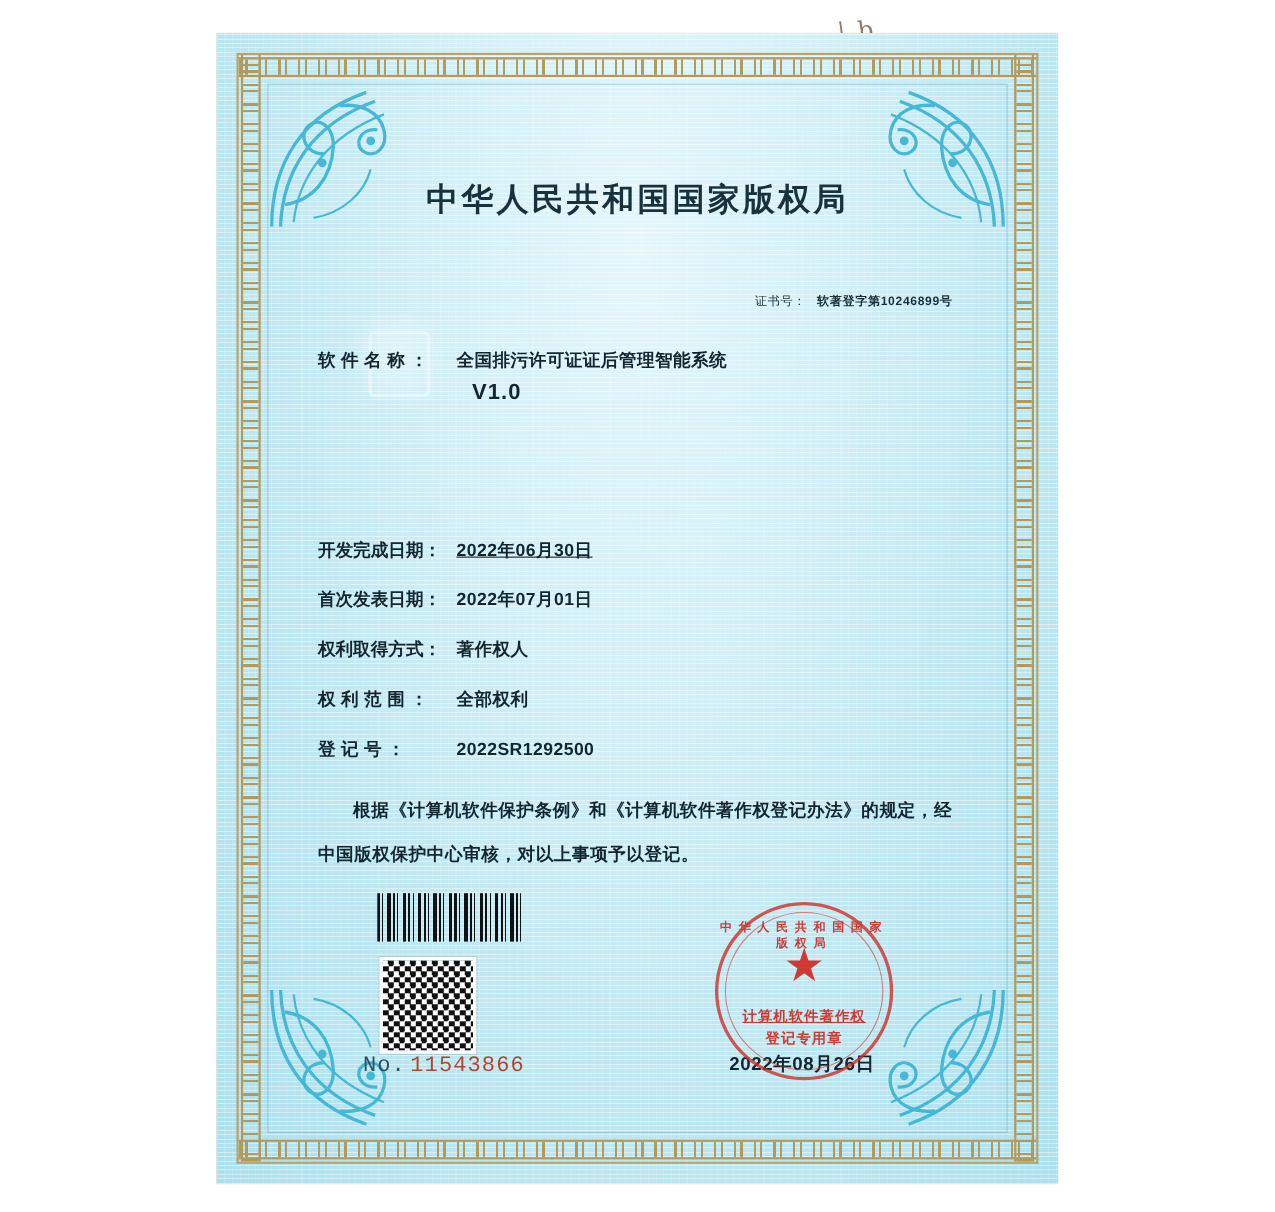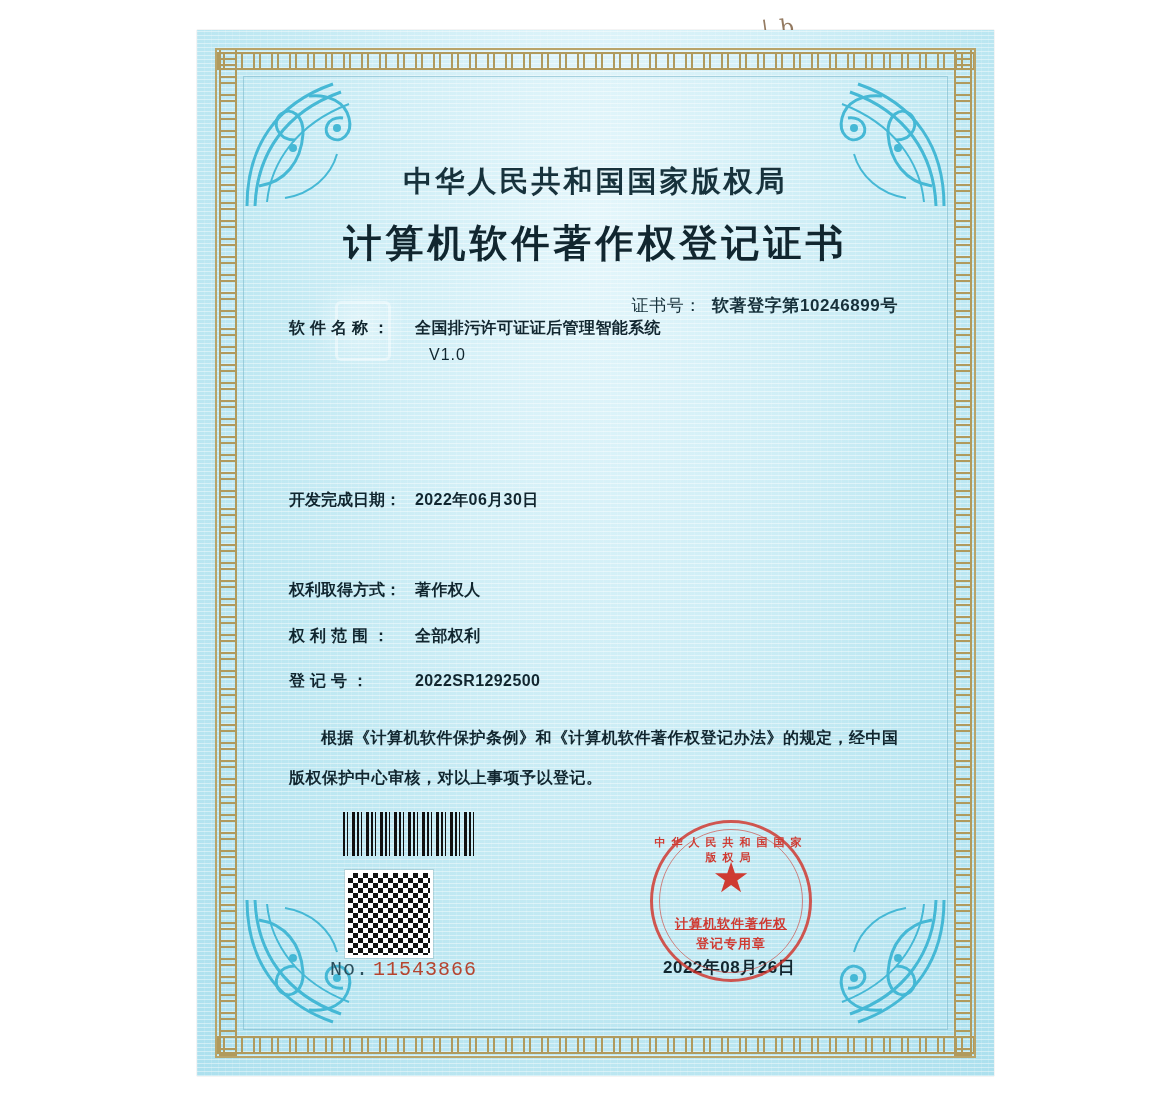--- a/index.html
+++ b/index.html
@@ -27,21 +27,20 @@
   #certificate {
     position: absolute;
     left: 197px;
     top: 30px;
     width: 765px;
     height: 1046px;
     background:
       radial-gradient(ellipse at 50% 18%, #e4f6fb 0%, #cfeef6 38%, #bfe8f2 62%, #ace0ee 100%);
     box-shadow: 0 0 1px rgba(0,0,0,0.25);
     overflow: hidden;
-    padding-left: 32px;
   }
 
   
   #certificate::before {
     content: "";
     position: absolute;
     inset: 0;
     background-image:
       repeating-linear-gradient(0deg, rgba(255,255,255,0.50) 0px, rgba(255,255,255,0.50) 1px, rgba(120,200,220,0.0) 1px, rgba(120,200,220,0.0) 4px),
       repeating-linear-gradient(90deg, rgba(255,255,255,0.16) 0px, rgba(255,255,255,0.16) 1px, rgba(120,200,220,0.0) 1px, rgba(120,200,220,0.0) 7px);
@@ -162,22 +161,22 @@
     font-family: "DejaVu Sans", "Liberation Sans", sans-serif;
     font-size: 38px;
     font-weight: bold;
     letter-spacing: 4px;
     color: #11262f;
   }
 
   .cert-no {
     position: absolute;
     right: 96px;
-    top: 264px;
-    font-size: 17px;
+    top: 236px;
+    font-size: 11px;
     color: #16303a;
     letter-spacing: .6px;
     white-space: nowrap;
   }
   .cert-no .lbl { margin-right: 10px; }
   .cert-no .val { font-weight: bold; }
 
   .field {
     position: absolute;
     left: 92px;
@@ -192,23 +191,23 @@
   }
   .field .val {
     font-weight: bold;
     letter-spacing: .4px;
   }
   .lbl.w5 { width: 126px; }
   .lbl.w5b { width: 126px; letter-spacing: 5px; }
   .lbl.wide { width: 126px; letter-spacing: 0px; }
 
   #row-name     { top: 288px; }
-  #row-name-v2  { top: 316px; left: 232px; font-size: 16px; font-weight: normal; letter-spacing: 1px; }
+  #row-name-v2  { top: 316px; left: 232px; font-size: 20px; font-weight: bold; letter-spacing: 1px; }
   #row-owner    { top: 375px; }
-  #row-devdate  { top: 460px; }
+  #row-devdate  { top: 460px; text-decoration: underline; }
   #row-pubdate  { top: 505px; }
   #row-acq      { top: 550px; }
   #row-scope    { top: 596px; }
   #row-regno    { top: 641px; }
 
   .paragraph {
     position: absolute;
     left: 92px;
     right: 88px;
     font-size: 16px;
@@ -397,34 +396,36 @@
           <path d="M40,120 C66,116 86,98 92,76" stroke-width="2"></path>
           <circle cx="48" cy="70" r="4" fill="#3fb6d4" stroke="none"></circle>
           <circle cx="92" cy="50" r="4" fill="#3fb6d4" stroke="none"></circle>
         </g>
       </svg>
     </div>
 
     <div id="content">
 
       <div class="org-title">中华人民共和国国家版权局</div>
-      <div class="main-title">计算机软件著作权登记证书</div>
 
       <div class="cert-no">
         <span class="lbl">证书号：</span><span class="val">软著登字第10246899号</span>
       </div>
 
       <div class="field" id="row-name">
         <span class="lbl w5">软件名称：</span><span class="val">全国排污许可证证后管理智能系统</span>
       </div>
       <div class="field" id="row-name-v2">V1.0</div>
 
 
       <div class="field" id="row-devdate">
         <span class="lbl wide">开发完成日期：</span><span class="val">2022年06月30日</span>
+      </div>
+      <div class="field" id="row-pubdate">
+        <span class="lbl wide">首次发表日期：</span><span class="val">2022年07月01日</span>
       </div>
       <div class="field" id="row-acq">
         <span class="lbl wide">权利取得方式：</span><span class="val">著作权人</span>
       </div>
       <div class="field" id="row-scope">
         <span class="lbl w5b">权利范围：</span><span class="val">全部权利</span>
       </div>
       <div class="field" id="row-regno">
         <span class="lbl w5b">登记号：</span><span class="val">2022SR1292500</span>
       </div>

